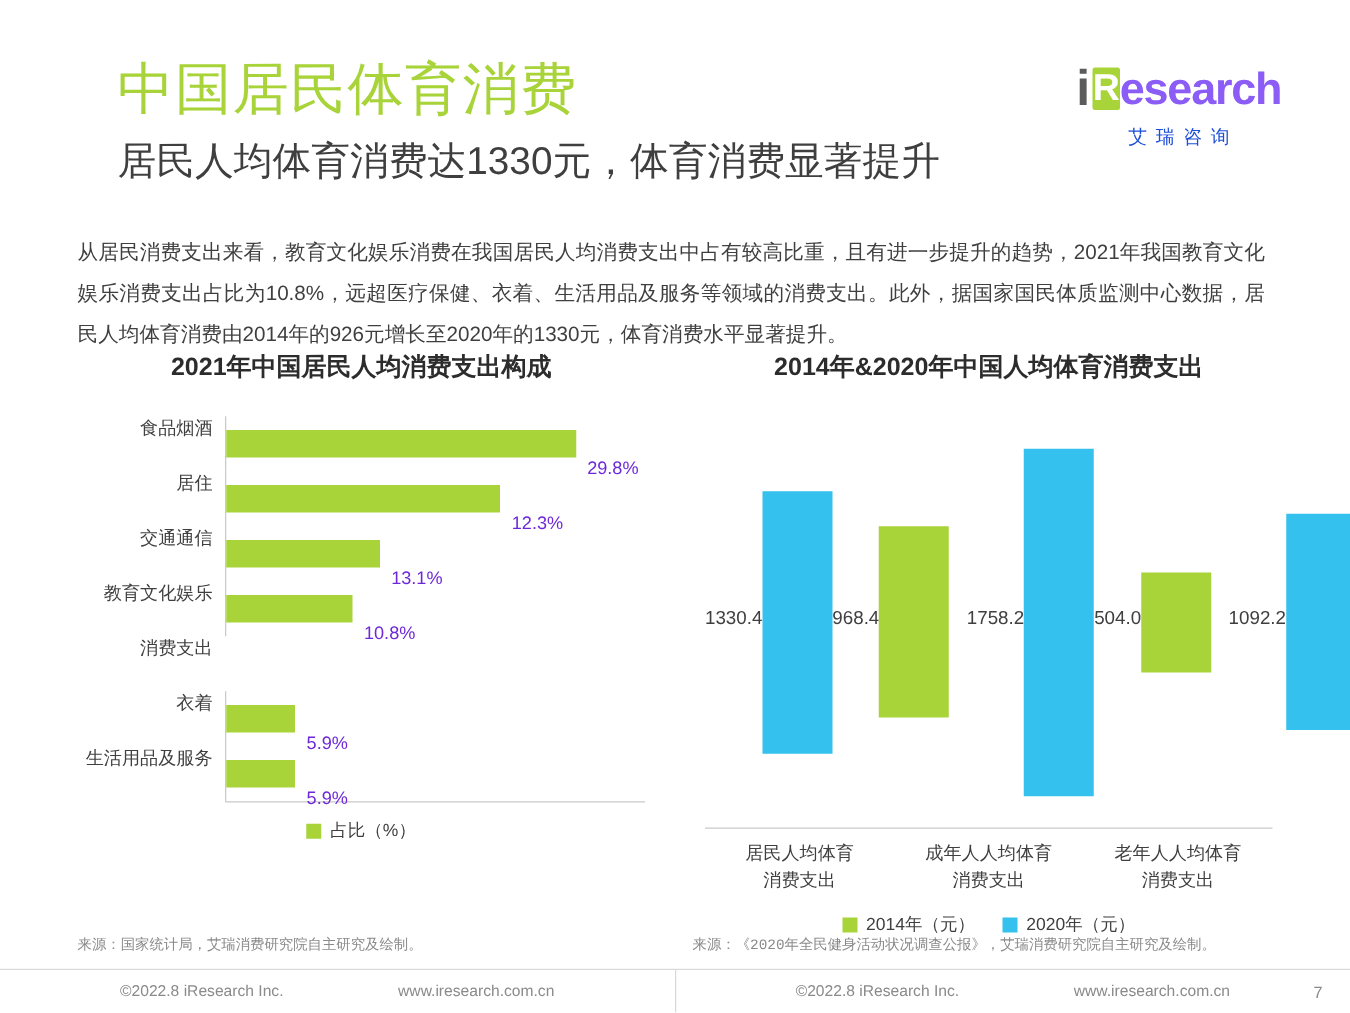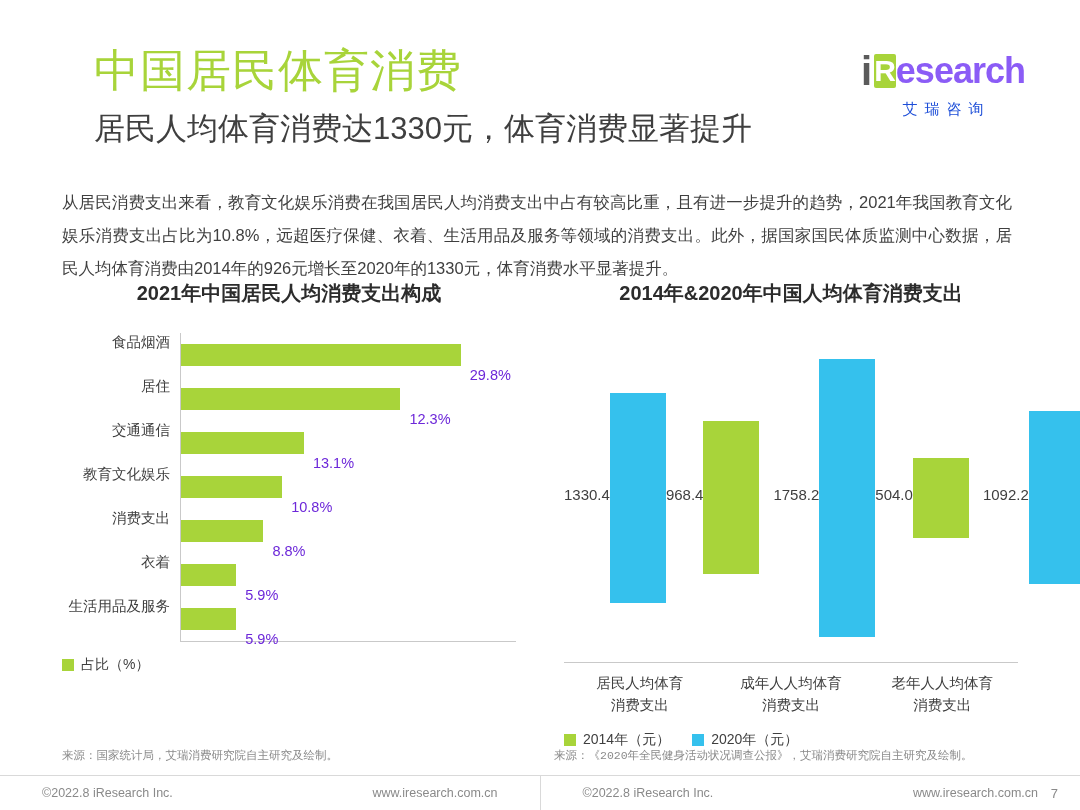--- a/index.html
+++ b/index.html
@@ -167,21 +167,21 @@
     margin-top: 40px;
   }
   .hbar-axis {
     margin-left: 118px;
     border-top: 1px solid #c9c9c9;
     height: 0;
   }
   .legend {
     display: flex;
     align-items: center;
-    justify-content: flex-start;
+    justify-content: center;
     margin-top: 14px;
     gap: 22px;
   }
   .legend-item {
     display: flex;
     align-items: center;
     font-size: 14px;
     color: #3f3f3f;
   }
   .legend-swatch {
@@ -270,21 +270,21 @@
     height: 34px;
     display: flex;
     align-items: center;
     font-size: 12.5px;
     color: #8a8a8a;
   }
   .footer-col {
     flex: 1;
     display: flex;
     justify-content: space-between;
-    padding: 0 42px;
+    padding: 0 96px;
   }
   .footer-divider {
     width: 1px;
     height: 34px;
     background: #d9d9d9;
   }
   .page-num {
     position: absolute;
     right: 22px;
     top: 786px;
@@ -347,24 +347,20 @@
           <div class="hbar-row">
             <div class="hbar-label">教育文化娱乐</div>
             <div class="hbar-track">
               <div class="hbar-fill" style="width:30.2%"></div>
               <div class="hbar-value">10.8%</div>
             </div>
           </div>
 
           <div class="hbar-row">
             <div class="hbar-label">消费支出</div>
-            <div class="hbar-track">
-              <div class="hbar-fill" style="width:24.6%"></div>
-              <div class="hbar-value">8.8%</div>
-            </div>
           </div>
 
           <div class="hbar-row">
             <div class="hbar-label">衣着</div>
             <div class="hbar-track">
               <div class="hbar-fill" style="width:16.5%"></div>
               <div class="hbar-value">5.9%</div>
             </div>
           </div>
 

